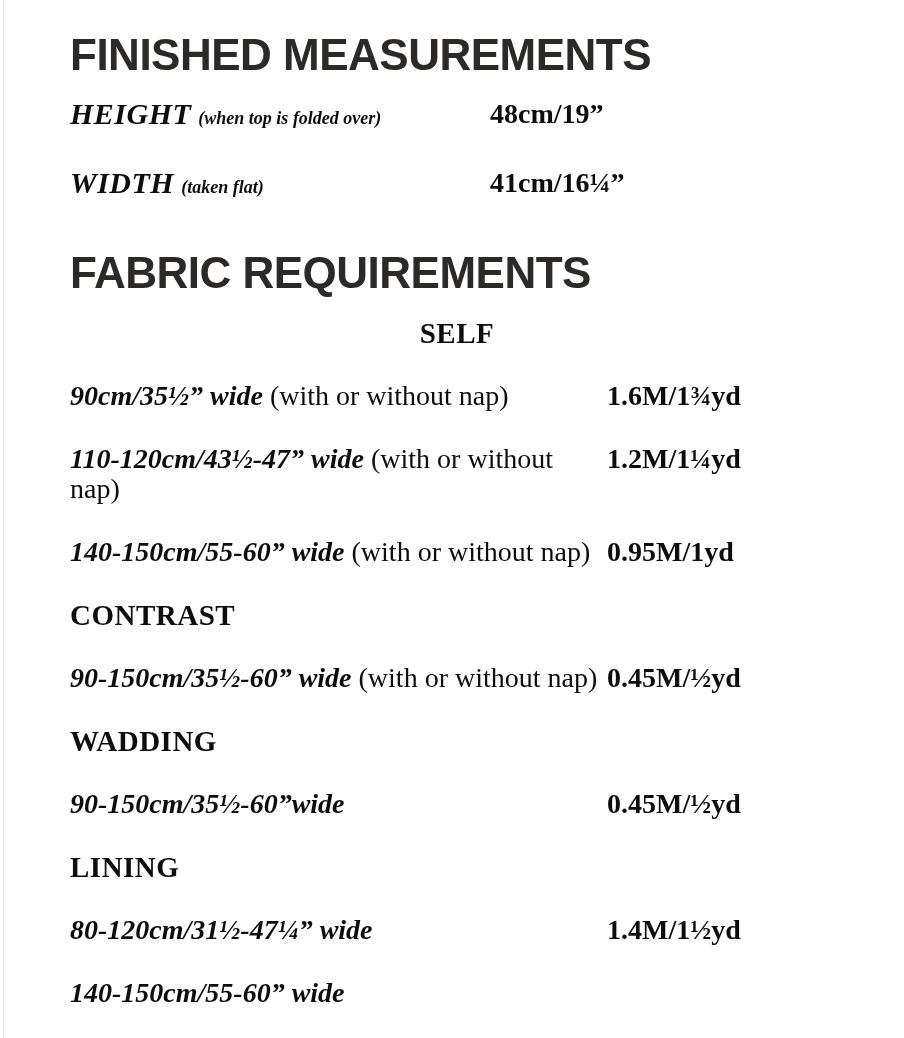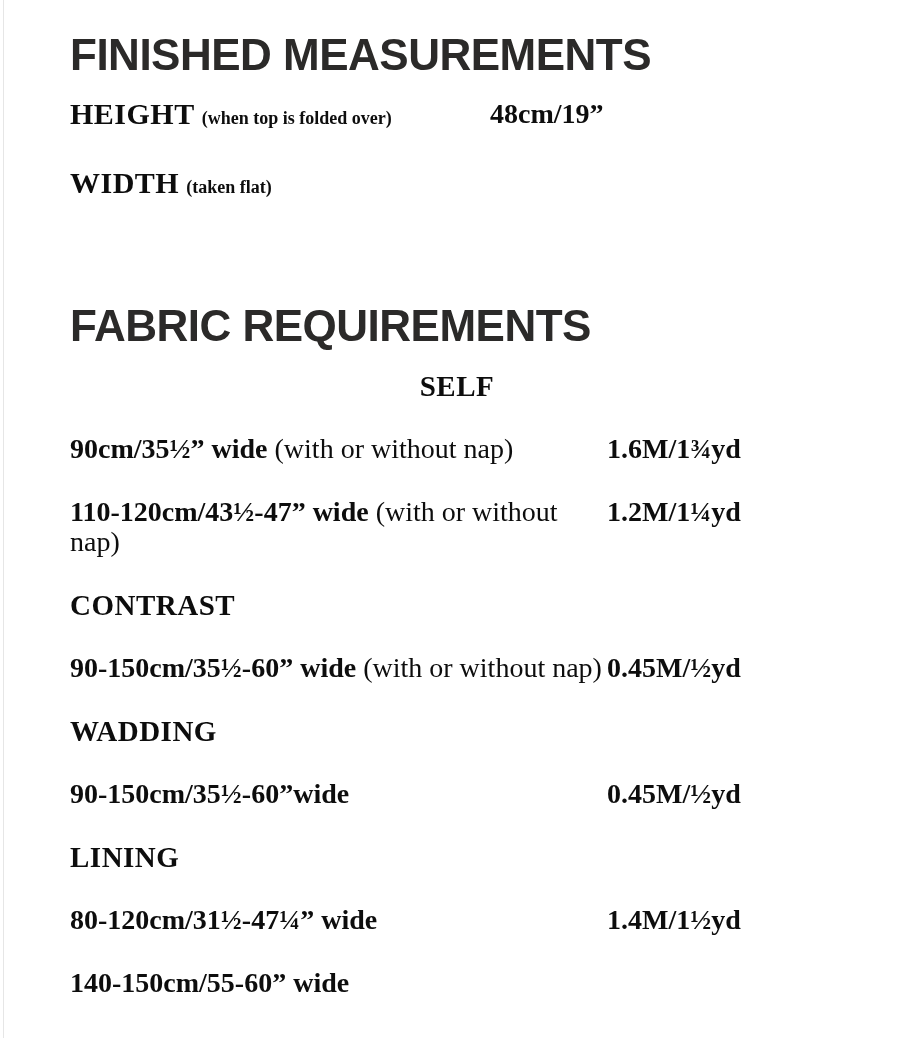--- a/index.html
+++ b/index.html
@@ -29,21 +29,21 @@
   h1.hd {
     font-family: "Liberation Sans", sans-serif;
     font-weight: bold;
     font-size: 44px;
     line-height: 44px;
     letter-spacing: -0.5px;
     color: #2b2a29;
     margin: 0;
   }
   h1.hd-fabric {
-    margin-top: 102px;
+    margin-top: 49px;
   }
   .row {
     display: grid;
     line-height: 30px;
     font-size: 28px;
   }
   .row-fin {
     grid-template-columns: 420px 1fr;
     margin-top: 35px;
   }
@@ -60,20 +60,21 @@
     line-height: 30px;
     letter-spacing: 0.5px;
     margin-top: 33px;
   }
   .ghead.first {
     margin-top: 23px;
     text-align: center;
   }
   .b {
     font-weight: bold;
+    font-style: italic;
   }
   .m-name {
     font-size: 30px;
     letter-spacing: 0.5px;
   }
   .m-note {
     font-size: 18px;
   }
   .val {
     font-weight: bold;
@@ -95,20 +96,21 @@
         <span class="b m-note">(when top is folded over)</span>
       </div>
       <div class="val">48cm/19”</div>
     </div>
 
     <div class="row row-fin">
       <div class="lbl">
         <span class="b m-name">WIDTH</span>
         <span class="b m-note">(taken flat)</span>
       </div>
+      <div class="val">41cm/16¼”</div>
     </div>
   </section>
 
   <section>
     <h1 class="hd hd-fabric">FABRIC REQUIREMENTS</h1>
 
     <div class="ghead first">SELF</div>
 
     <div class="row row-fab">
       <div class="lbl">
@@ -119,20 +121,27 @@
     </div>
 
     <div class="row row-fab">
       <div class="lbl">
         <span class="b">110-120cm/43½-47” wide</span>
         <span>(with or without nap)</span>
       </div>
       <div class="val">1.2M/1¼yd</div>
     </div>
 
+    <div class="row row-fab">
+      <div class="lbl">
+        <span class="b">140-150cm/55-60” wide</span>
+        <span>(with or without nap)</span>
+      </div>
+      <div class="val">0.95M/1yd</div>
+    </div>
 
     <div class="ghead">CONTRAST</div>
 
     <div class="row row-fab">
       <div class="lbl">
         <span class="b">90-150cm/35½-60” wide</span>
         <span>(with or without nap)</span>
       </div>
       <div class="val">0.45M/½yd</div>
     </div>

